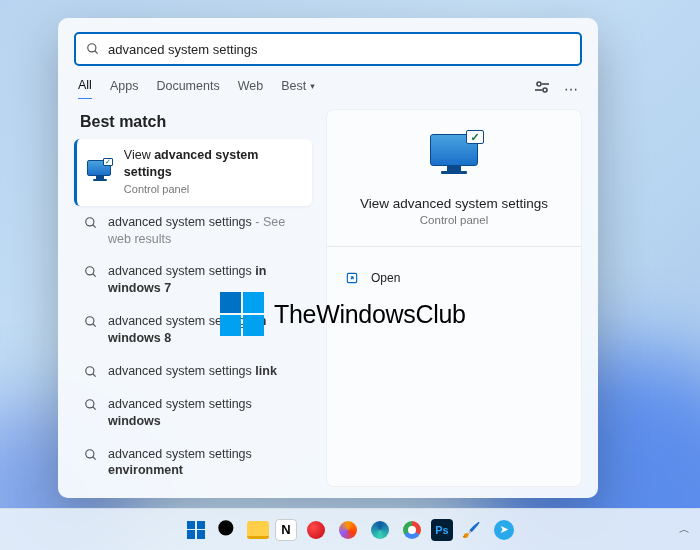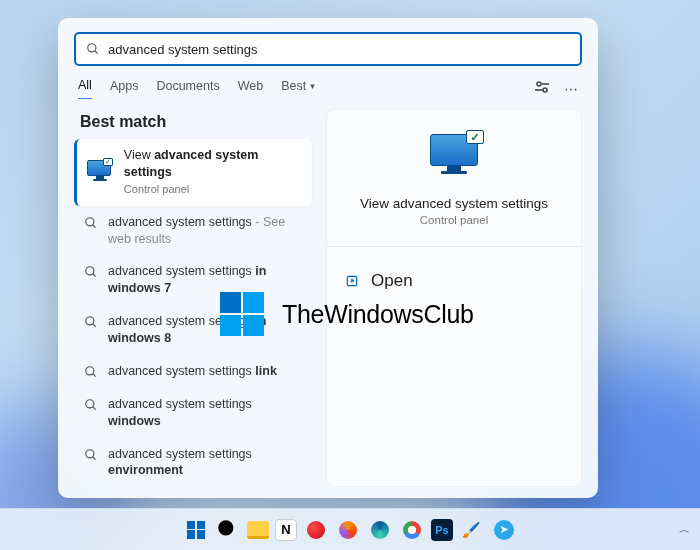--- a/index.html
+++ b/index.html
@@ -45,24 +45,24 @@
   .web-item .txt b { font-weight: 600; margin-top: 44px; }
 
   .preview-icon { margin: 4px auto 14px; width: 56px; height: 48px; }
   .preview-icon .screen { width: 48px; height: 32px; background: linear-gradient(#4aa3e0,#1a6fc9); border: 1.5px solid #0a4a8a; border-radius: 3px; position: relative; margin: 0 auto; }
   .preview-icon .check { position: absolute; top: -5px; right: -7px; width: 18px; height: 14px; background: #fff; border: 1.5px solid #0a4a8a; border-radius: 2px; display:flex; align-items:center; justify-content:center; font-size: 11px; color: #0a7a3a; font-weight: bold; }
   .preview-icon .stand { width: 14px; height: 5px; background: #0a4a8a; margin: 0 auto; }
   .preview-icon .base { width: 26px; height: 3px; background: #0a4a8a; margin: 0 auto; border-radius: 1px; }
   .preview-title { text-align: center; font-size: 13.5px; color: #222; }
   .preview-sub { text-align: center; font-size: 11.5px; color: #777; margin-top: 3px; }
   .preview-sep { height: 1px; background: rgba(0,0,0,0.08); margin: 20px -16px; }
-  .action { display: flex; align-items: center; gap: 12px; font-size: 17px; color: #222; padding: 4px 2px; cursor: pointer; }
+  .action { display: flex; align-items: center; gap: 12px; font-size: 12px; color: #222; padding: 4px 2px; cursor: pointer; }
   .action svg { width: 14px; height: 14px; stroke: #0067c0; fill: none; stroke-width: 2; }
 
-  .watermark { position: absolute; top: 292px; left: 220px; display: flex; align-items: center; gap: 18px; pointer-events: none; z-index: 50; }
+  .watermark { position: absolute; top: 292px; left: 220px; display: flex; align-items: center; gap: 10px; pointer-events: none; z-index: 50; }
   .watermark .logo { width: 44px; height: 44px; display: grid; grid-template-columns: 1fr 1fr; grid-template-rows: 1fr 1fr; gap: 2px; transform: rotate(0deg); }
   .watermark .logo div { background: #00a1f1; }
   .watermark .logo div:nth-child(1){ background:#0072c6;} 
   .watermark .txt { font-size: 25px; font-weight: 400; color: #000; letter-spacing: -0.3px; }
 
   .taskbar { position: absolute; bottom: 0; left: 0; right: 0; height: 42px; background: rgba(235,242,250,0.88); backdrop-filter: blur(20px); border-top: 1px solid rgba(0,0,0,0.05); display: flex; align-items: center; justify-content: center; gap: 6px; }
   .tb-icon { width: 26px; height: 26px; border-radius: 4px; display: flex; align-items: center; justify-content: center; font-size: 15px; cursor: pointer; }
   .tb-start { display: grid; grid-template-columns: 1fr 1fr; grid-template-rows: 1fr 1fr; gap: 1.5px; width: 18px; height: 18px; }
   .tb-start div { background: #0067c0; }
   .tb-tray { position: absolute; right: 10px; display: flex; align-items: center; gap: 10px; color: #333; font-size: 12px; }

